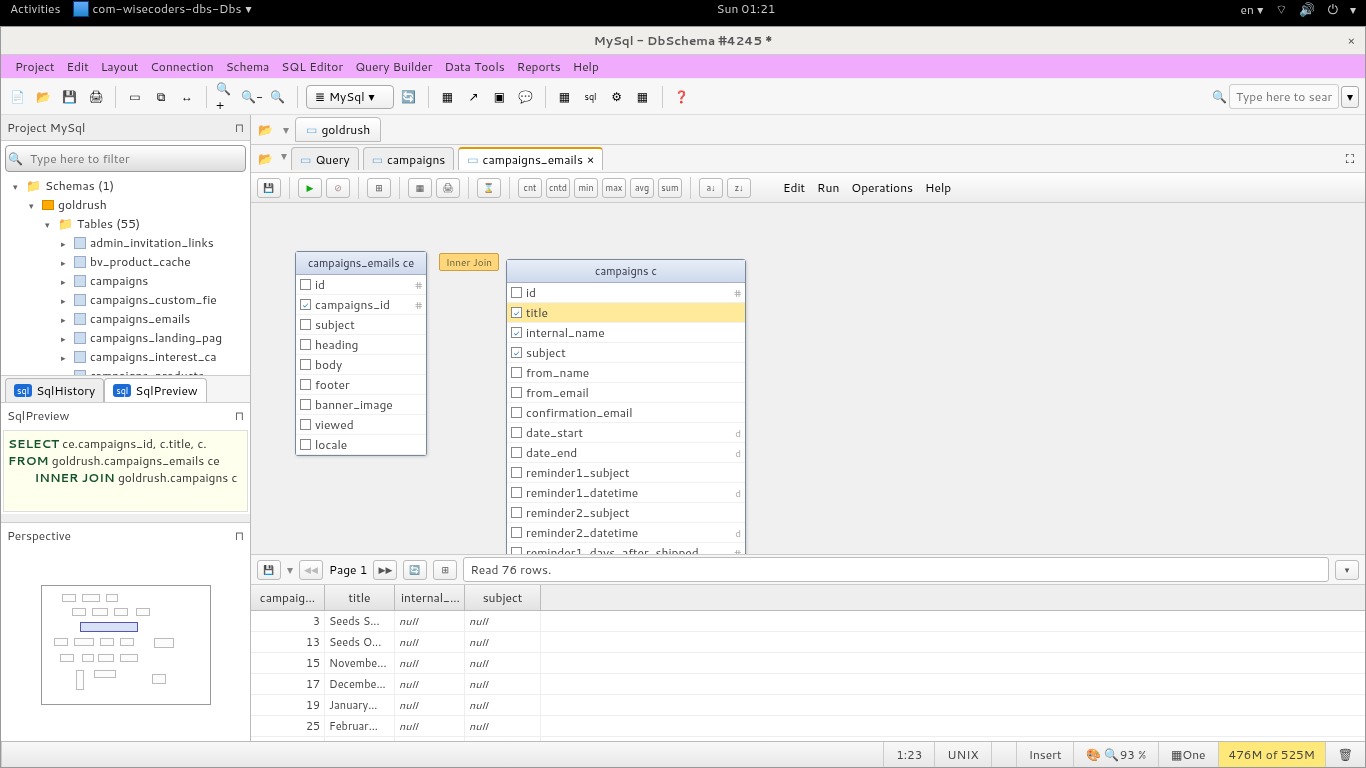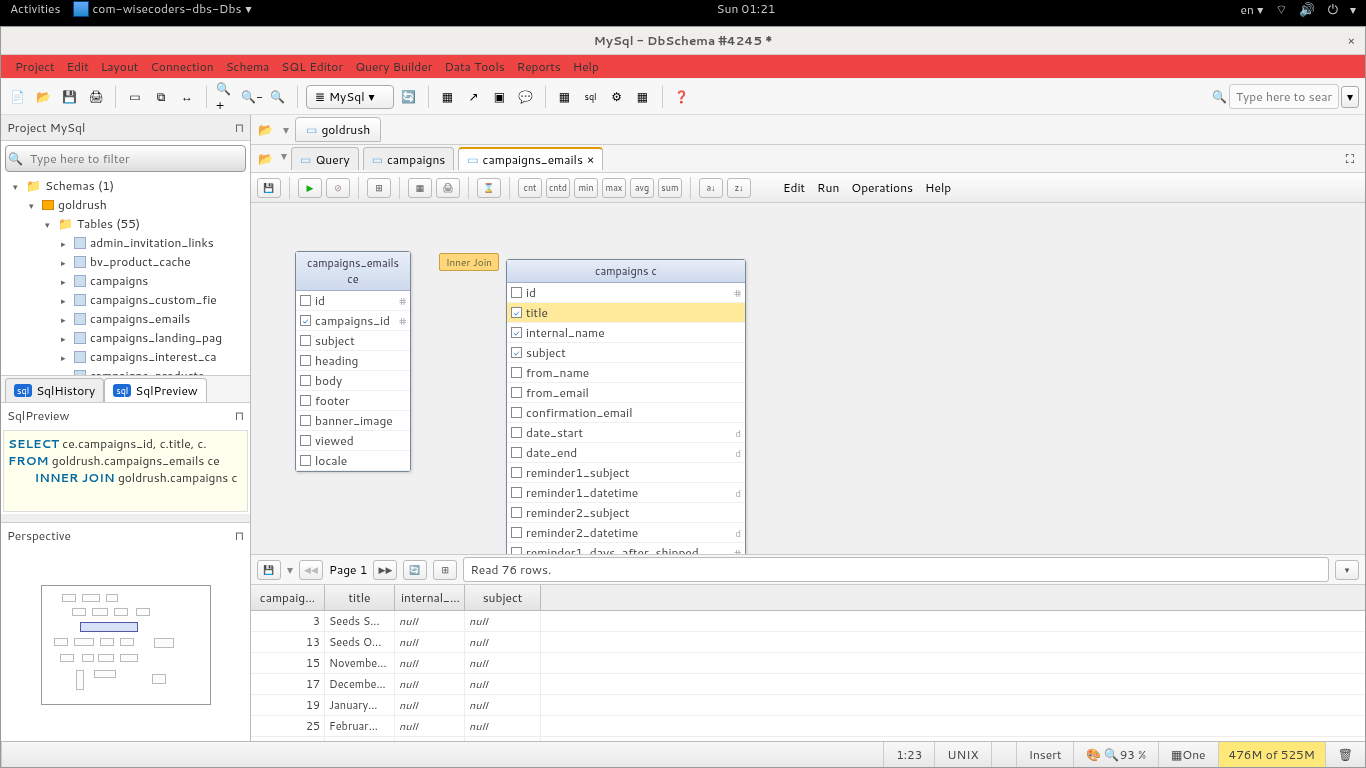--- a/index.html
+++ b/index.html
@@ -10,21 +10,21 @@
 .topbar .center { flex: 1; text-align: center; font-weight: normal; }
 .topbar .right { display: flex; gap: 12px; align-items: center; }
 .topbar .appname { display:flex; align-items:center; gap:4px;}
 .topbar .cubeicon { width:16px; height:16px; background: linear-gradient(#6af,#28c); border:1px solid #048;}
 
 .window { background: #fff; border: 1px solid #999; margin: 0; height: 742px; display: flex; flex-direction: column; }
 .titlebar { background: #f0eeeb; height: 28px; display: flex; align-items: center; justify-content: center; border-bottom: 1px solid #ccc; position: relative;}
 .titlebar-text { color: #555; font-weight: bold;}
 .titlebar-close { position:absolute; right:10px; color:#555; cursor:pointer;}
 
-.menubar { background: #ef4444; height: 24px; display: flex; align-items: center; padding: 2px 10px; gap: 4px; border-bottom: 1px solid #eee;}
+.menubar { background: #f0abfc; height: 24px; display: flex; align-items: center; padding: 2px 10px; gap: 4px; border-bottom: 1px solid #eee;}
 .menubar span { padding: 2px 4px; color: #333; }
 
 .toolbar1 { background: #f7f7f7; height: 36px; display: flex; align-items: center; padding: 2px 6px; gap: 4px; border-bottom: 1px solid #ddd;}
 .tbtn { width: 22px; height: 22px; display:flex; align-items:center; justify-content:center; border:1px solid transparent; border-radius:3px;}
 .tsep { width:1px; height:22px; background:#ccc; margin:0 4px;}
 .dbselect { background:linear-gradient(#fff,#eee); border:1px solid #aaa; border-radius:4px; padding:2px 18px 2px 8px; height:24px; display:flex; align-items:center; gap:4px;}
 .searchbox { margin-left:auto; display:flex; align-items:center; gap:2px;}
 .searchbox input { border:1px solid #ccc; border-radius:3px; padding:3px 6px; width:110px; color:#aaa; background:#fafafa;}
 .searchbox .dd { width:18px; height:22px; border:1px solid #aaa; border-radius:3px; display:flex; align-items:center; justify-content:center; background:linear-gradient(#fff,#eee);}
 
@@ -42,21 +42,21 @@
 .tree .caret::before{content:"▸"; color:#666; font-size:9px; width:9px; display:inline-block;}
 .tree .caret.open::before{content:"▾";}
 .tree .tblicn{width:12px;height:12px;background:#cde; border:1px solid #9ac; display:inline-block;}
 .tree .fld{color:#c90;}
 .tree .schicn{width:12px;height:10px;background:#fa0;border:1px solid #c80; display:inline-block;}
 .midtabs { display:flex; gap:0; border-bottom:1px solid #ccc; background:#f5f5f5; padding:2px 4px 0;}
 .midtab { background:#eee; border:1px solid #bbb; border-bottom:none; border-radius:4px 4px 0 0; padding:3px 8px; display:flex; align-items:center; gap:4px; font-size:11px;}
 .midtab.active { background:#fff; }
 .sqlpvhdr { padding:4px 6px; color:#444; display:flex; justify-content:space-between;}
 .sqlbox { flex:0 0 82px; background:#ffe; border:1px solid #ddd; margin:2px; padding:4px; font-family:monospace; font-size:11px; white-space:pre; overflow:auto; color:#333;}
-.kw{color:#0369a1; font-weight:bold;}
+.kw{color:#14532d; font-weight:bold;}
 .hs { height:8px; background:#eee;}
 .persphdr { padding:4px 6px; display:flex; justify-content:space-between; color:#444; border-top:1px solid #ccc;}
 .perppanel { flex:1; display:flex; align-items:center; justify-content:center;}
 .minimap { width:170px; height:120px; border:1px solid #999; background:#fff; position:relative;}
 .minimap .mb{position:absolute; border:1px solid #bbb; background:#fcfcfc;}
 .minimap .sel{position:absolute; border:1px solid #55a; background:rgba(100,140,220,0.25);}
 
 .rightpanel { flex:1; display:flex; flex-direction:column; }
 .schematabrow { display:flex; align-items:center; background:#f5f5f5; border-bottom:1px solid #ccc; padding:2px 4px; gap:6px;}
 .schematab { background:linear-gradient(#fff,#eee); border:1px solid #bbb; border-radius:4px 4px 0 0; padding:3px 10px; display:flex; align-items:center; gap:4px;}
@@ -340,21 +340,21 @@
         <div style="width:20px;"></div>
         <span style="padding:0 4px;">Edit</span>
         <span style="padding:0 4px;">Run</span>
         <span style="padding:0 4px;">Operations</span>
         <span style="padding:0 4px;">Help</span>
       </div>
 
       <div class="diagramarea">
         <div class="joinlabel" style="left:188px; top:50px;">Inner Join</div>
 
-        <div class="dtable" style="left:44px; top:48px; width:116px;">
+        <div class="dtable" style="left:44px; top:48px; width:132px;">
           <div class="dthead">campaigns_emails ce</div>
           <div id="t1body">
               <div class="dtrow">
                 <span class="cb"></span>
                 <span>id</span>
                 <span class="typecol">#</span>
               </div>
               <div class="dtrow">
                 <span class="cb">✓</span>
                 <span>campaigns_id</span>

